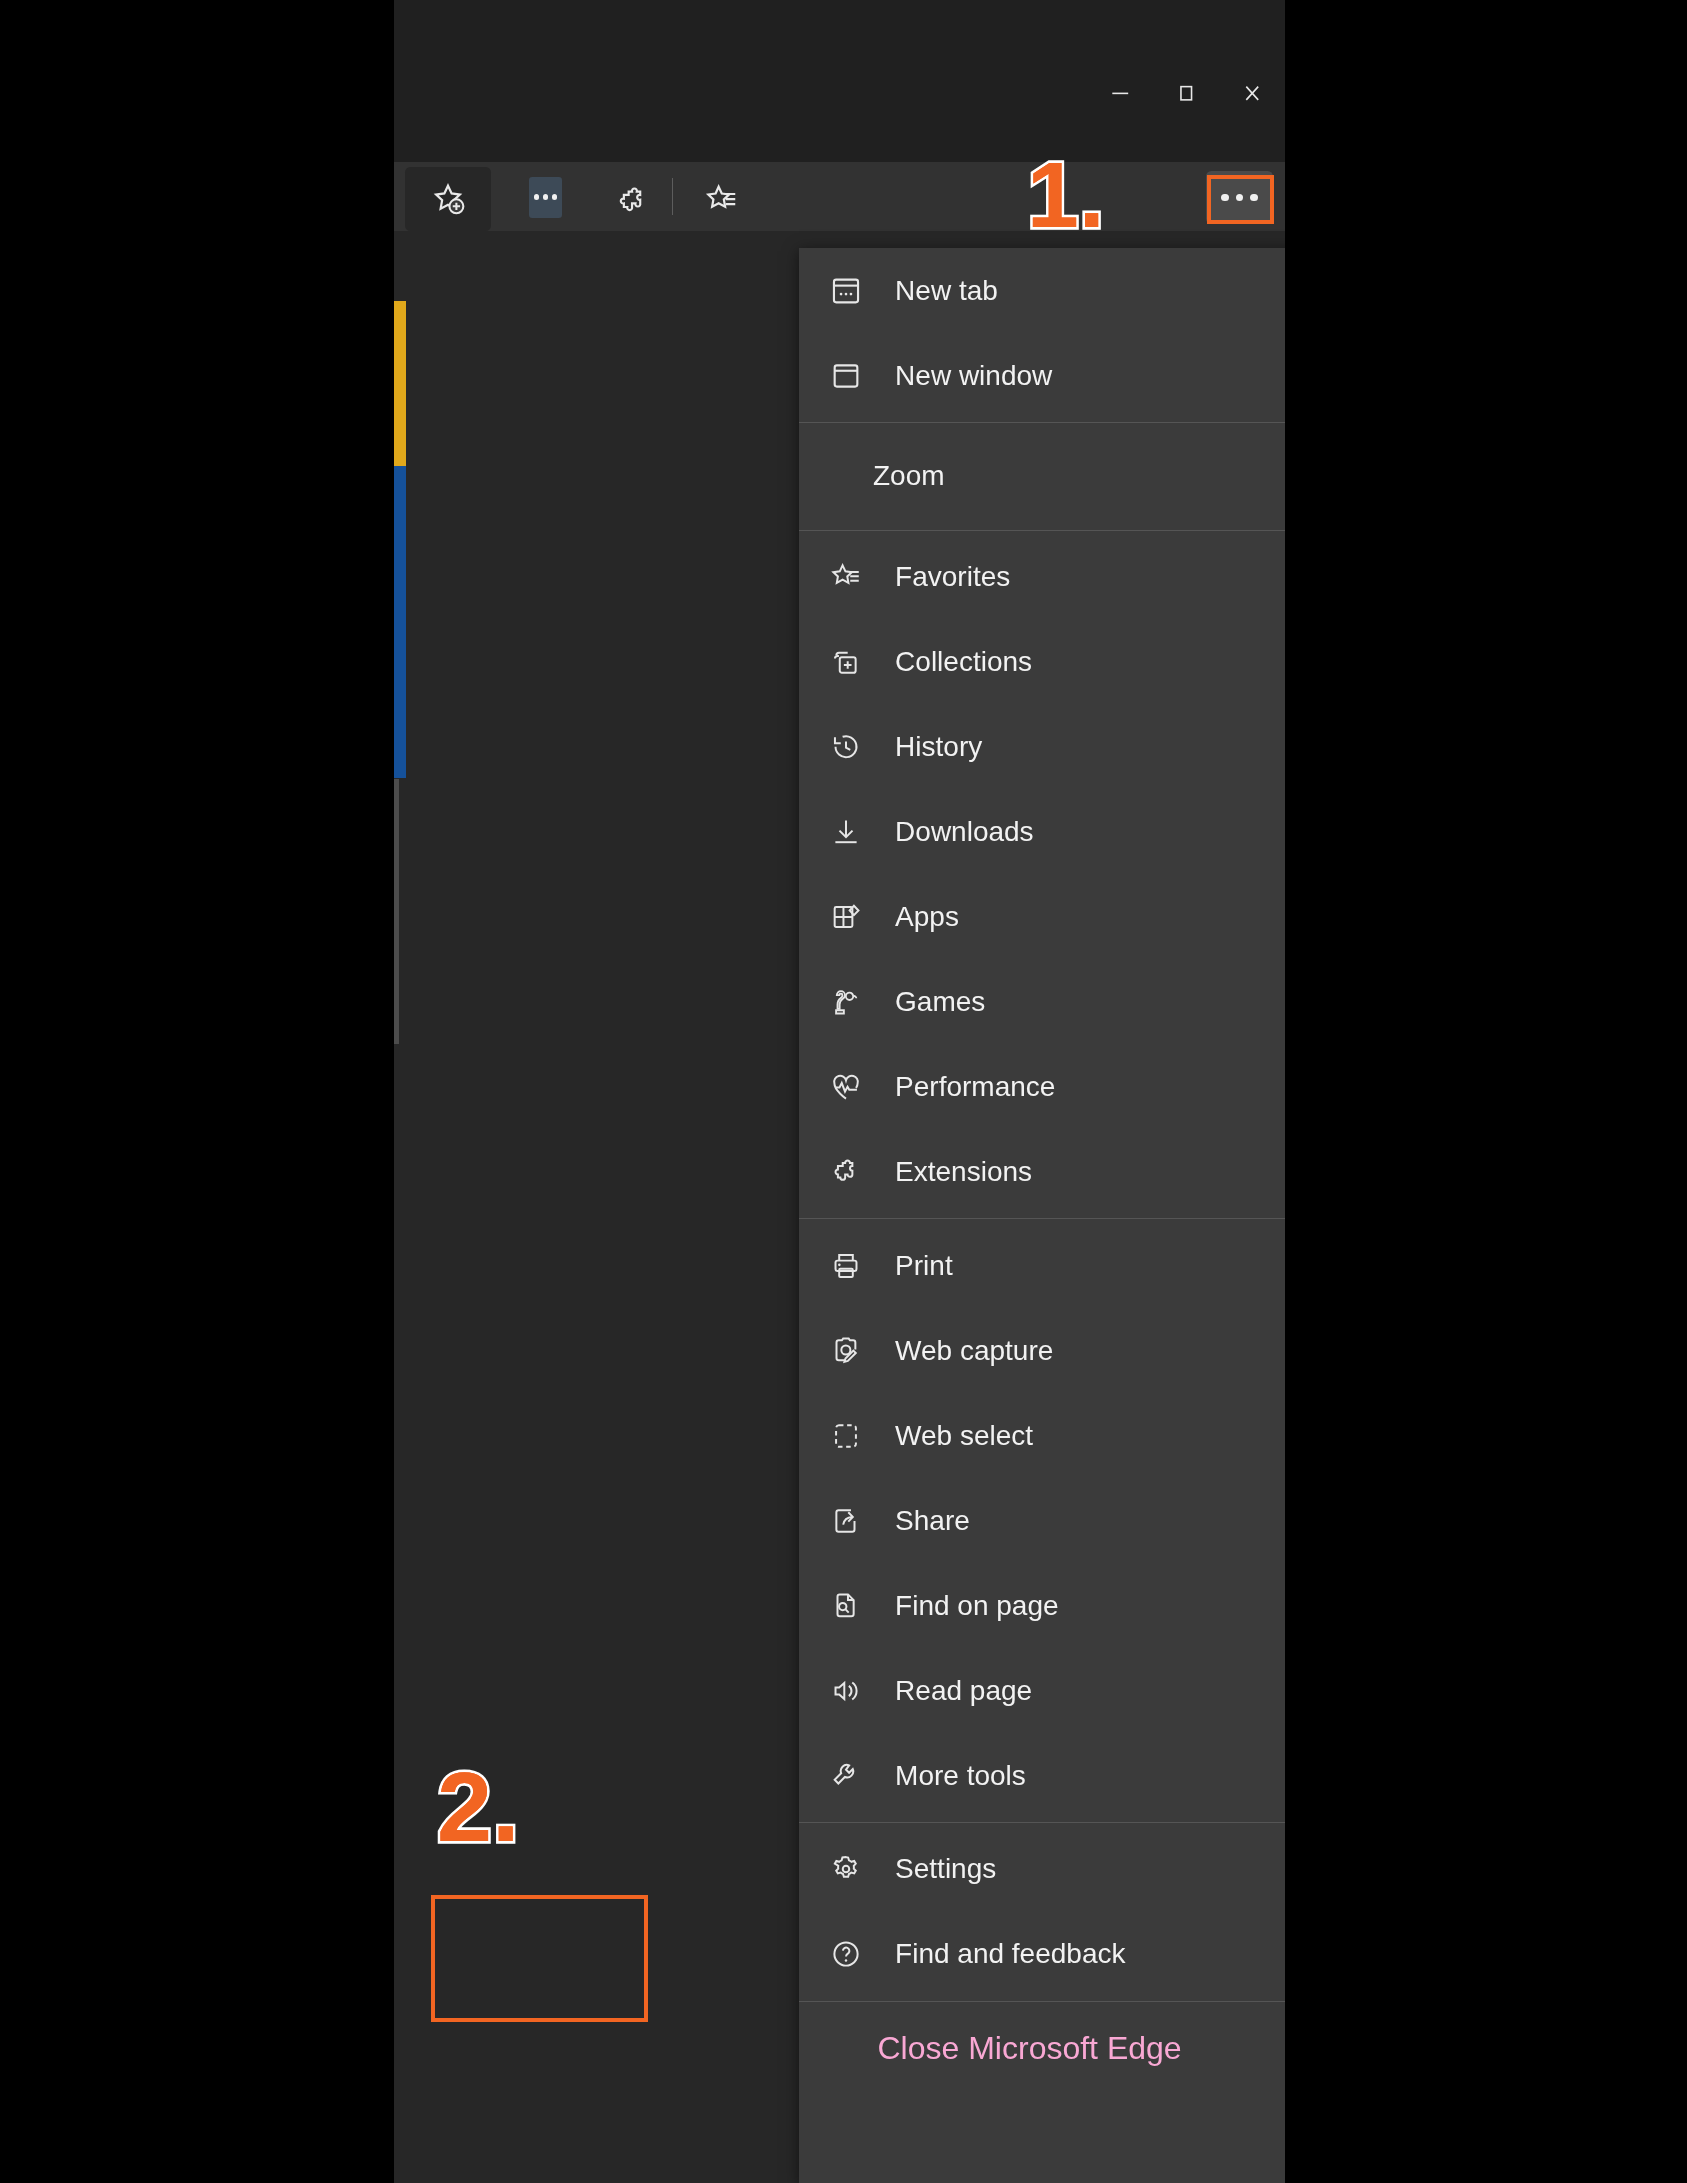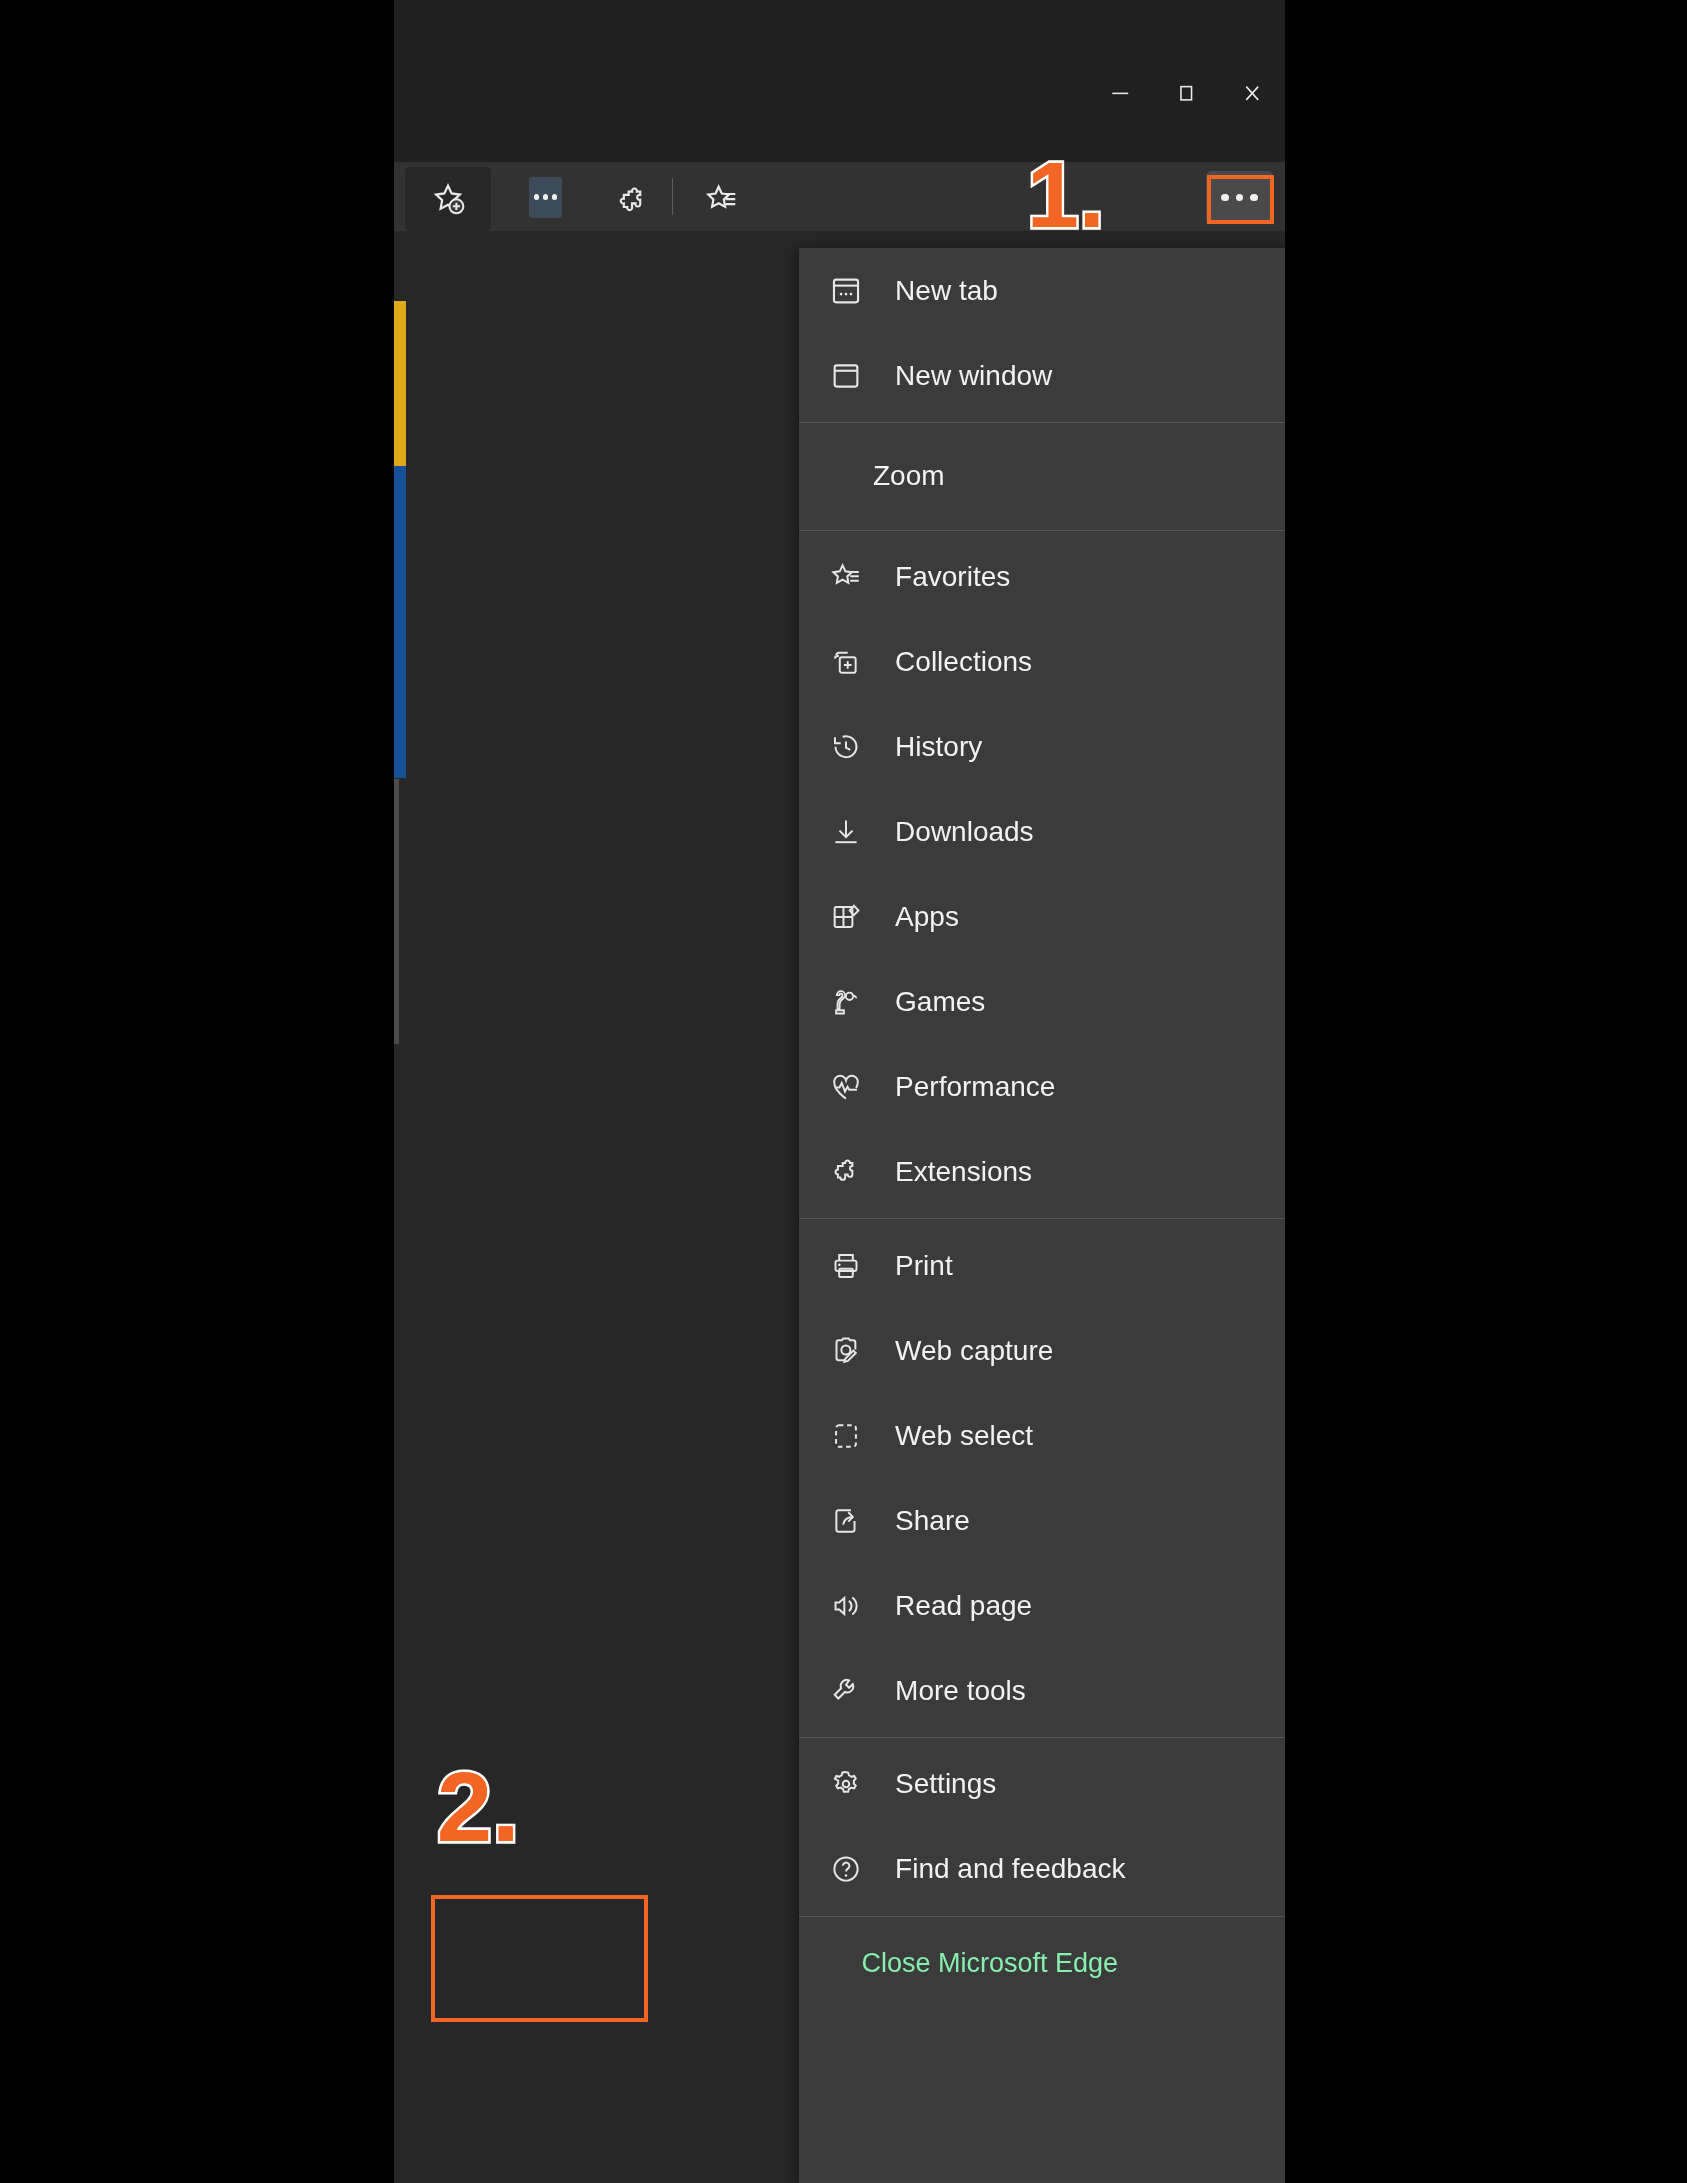--- a/index.html
+++ b/index.html
@@ -110,21 +110,21 @@
     white-space: nowrap;
     font-family: "Liberation Sans", sans-serif;
   }
   .msep { height: 0.7px; background: #555555; margin: 4px 0 4px 0; }
 
   
   .zoomrow { height: 99px; display:flex; align-items:center; position:relative; padding-left: 18px; }
   .zoomrow .lbl { font-size: 28px; color:#f2f2f2; margin-left: 56px; }
 
   .close-row { height: 86px; display:flex; align-items:center; padding-left: 22.5px; }
-  .close-row .lbl { font-size: 27px; color:#86efac; margin-left: 40px; }
+  .close-row .lbl { font-size: 32px; color:#f9a8d4; margin-left: 56px; }
 
   
   .ann-box {
     position:absolute; border: 4px solid #f26522; box-sizing:border-box;
     pointer-events:none;
   }
 </style>
 </head>
 <body>
 
@@ -379,20 +379,32 @@
         <span class="ic">
           <svg width="34" height="34" viewBox="0 0 24 24" fill="none" stroke="#e6e6e6" stroke-width="1.4">
             <path d="M15.5 4.4H6.8A1.6 1.6 0 005.2 6v12a1.6 1.6 0 001.6 1.6h9.6A1.6 1.6 0 0018 18v-6"></path>
             <path d="M10 14.6c.6-3.4 3-5.2 6.4-5.4"></path>
             <path d="M13.6 5.8l3.2 3.3-3.2 3.3"></path>
           </svg>
         </span>
         <span class="lbl">Share</span>
       </div>
 
+      <div class="mrow">
+        <span class="ic">
+          <svg width="34" height="34" viewBox="0 0 24 24" fill="none" stroke="#e6e6e6" stroke-width="1.4">
+            <path d="M13.4 3.8H7.6A1.6 1.6 0 006 5.4v12.2a1.6 1.6 0 001.6 1.6h8.2a1.6 1.6 0 001.6-1.6V7.8z"></path>
+            <path d="M13.4 3.8v4h4"></path>
+            <circle cx="9.7" cy="12.4" r="2.6"></circle>
+            <path d="M11.7 14.4l2.2 2.3"></path>
+          </svg>
+        </span>
+        <span class="lbl">Find on page</span>
+
+      </div>
 
       <div class="mrow">
         <span class="ic">
           <svg width="34" height="34" viewBox="0 0 24 24" fill="none" stroke="#e6e6e6" stroke-width="1.4">
             <path d="M4.6 9.6h2.6l3.6-3.2v11.2l-3.6-3.2H4.6z"></path>
             <path d="M14 8.4a4.4 4.4 0 010 7.2 M16.4 6a7.4 7.4 0 010 12"></path>
           </svg>
         </span>
         <span class="lbl">Read page</span>
 

